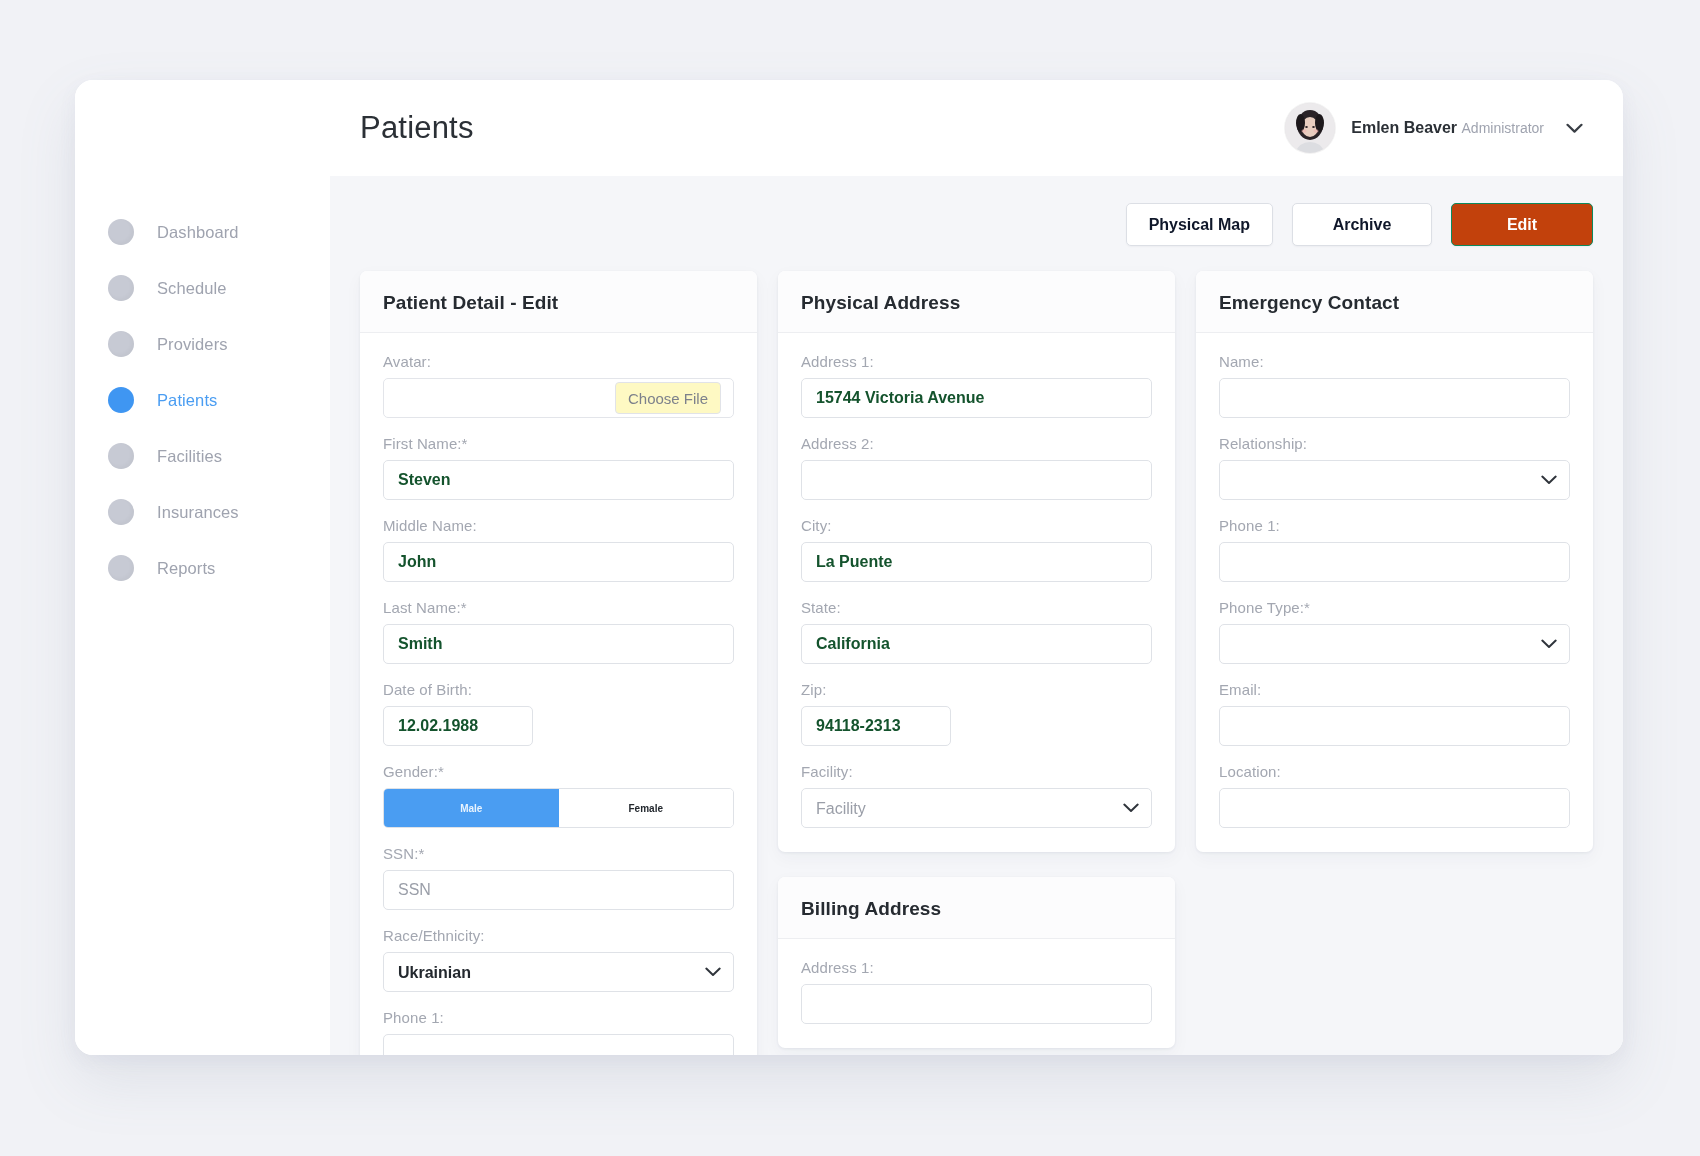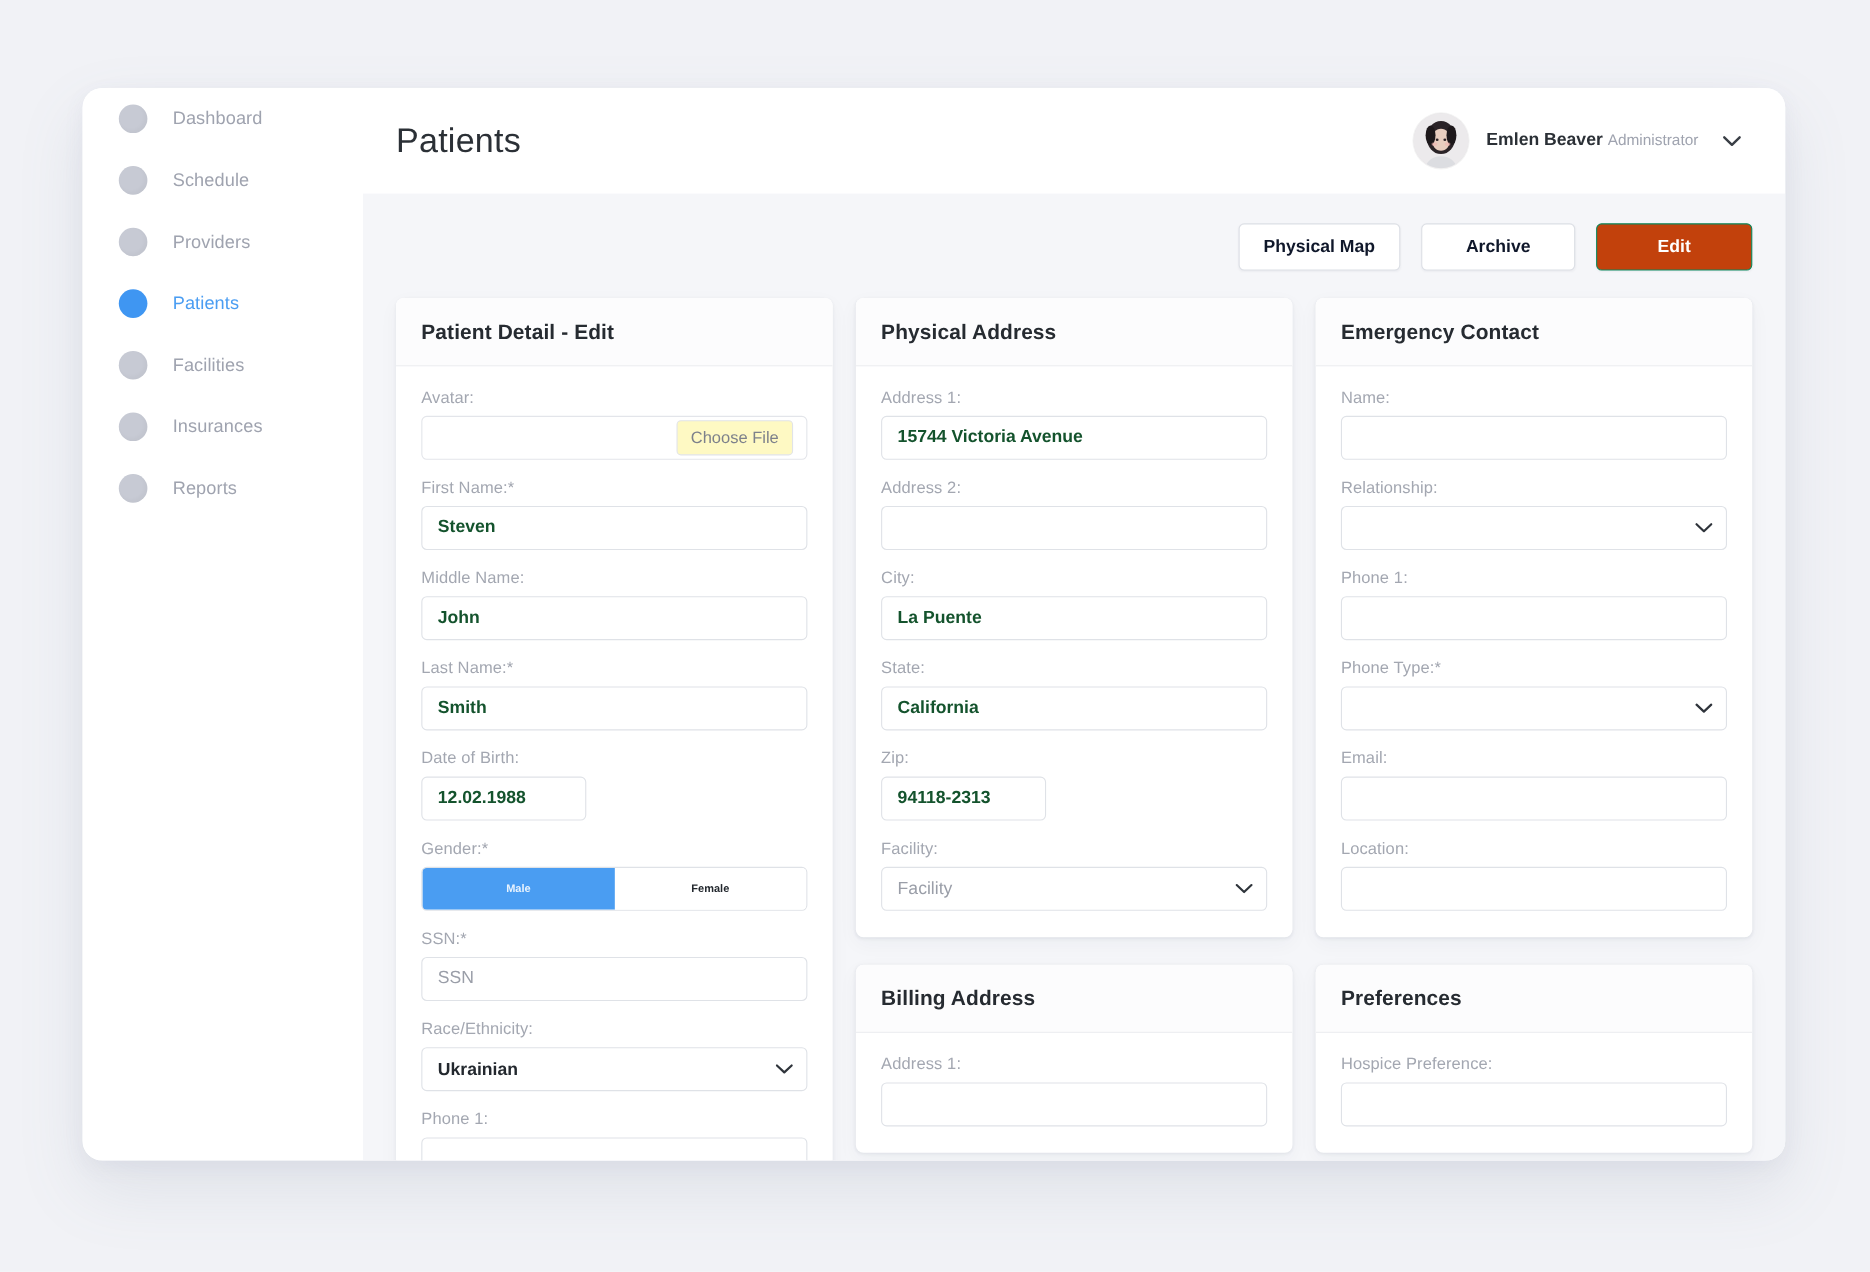--- a/index.html
+++ b/index.html
@@ -29,20 +29,21 @@
                 0 6px 18px rgba(110,120,150,0.07);
     overflow: hidden;
     display: flex;
   }
 
   
   .sidebar {
     width: 255px;
     flex: 0 0 255px;
     background: #ffffff;
+    padding-top: 124px;
     position: relative;
     z-index: 3;
   }
   .nav-list { list-style: none; }
   .nav-item {
     display: flex;
     align-items: center;
     height: 56px;
     padding-left: 33px;
     cursor: pointer;
@@ -581,30 +582,19 @@
               </div>
 
               <div class="field">
                 <label class="field-label">Location:</label>
                 <input class="input" type="text" value="" style="">
               </div>
 
             </div>
           </div>
 
-          <div class="card">
-            <div class="card-header">
-              <span class="card-title">Preferences</span>
-            </div>
-            <div class="card-body">
-              <div class="field">
-                <label class="field-label">Hospice Preference:</label>
-                <input class="input" type="text" value="" style="">
-              </div>
-            </div>
-          </div>
 
         </div>
 
       </div>
     </div>
   </section>
 </div>
 
 </body></html>

